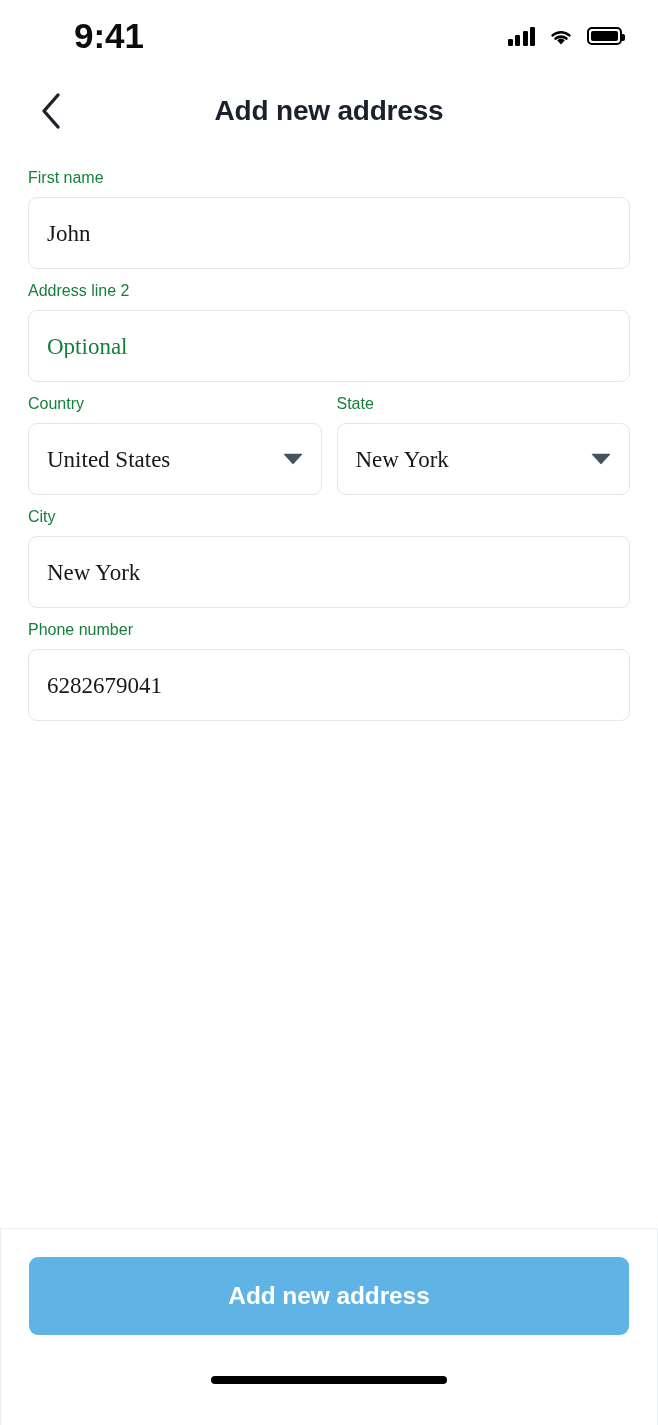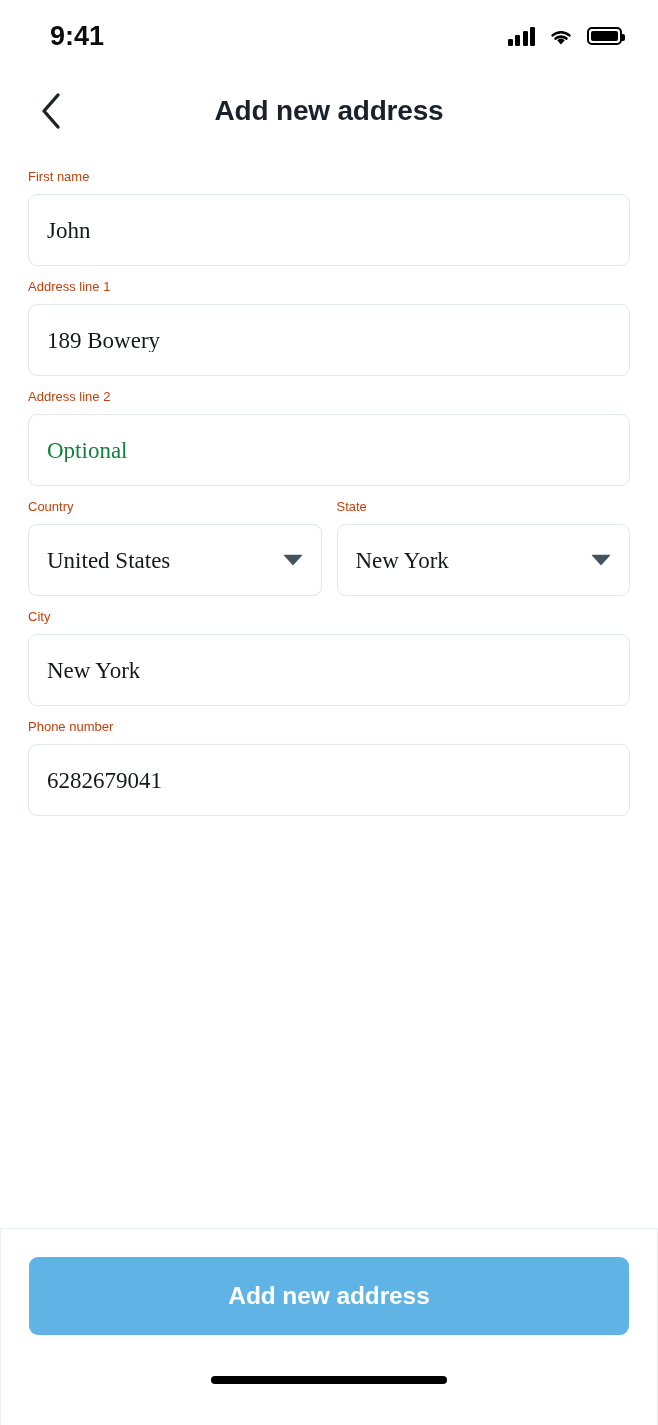--- a/index.html
+++ b/index.html
@@ -25,24 +25,25 @@
   
   .status-bar {
     height: 72px;
     flex: 0 0 72px;
     display: flex;
     align-items: center;
     justify-content: space-between;
     padding: 0 36px 0 50px;
   }
   .status-time {
-    font-size: 27px;
+    font-size: 35px;
     font-weight: bold;
     color: #0c0c0c;
     letter-spacing: 0px;
+    margin-left: 24px;
   }
   .status-icons {
     display: flex;
     align-items: center;
     gap: 13px;
   }
 
   
   .cellular { display: flex; align-items: flex-end; gap: 2.5px; height: 19px; }
   .cellular i {
@@ -115,22 +116,22 @@
 
   .row {
     display: flex;
     gap: 15px;
     margin-bottom: 14px;
   }
   .row.single .field { width: 100%; }
   .field { flex: 1 1 0; min-width: 0; }
 
   .field-label {
-    font-size: 13px;
-    color: #c2410c;
+    font-size: 16px;
+    color: #15803d;
     line-height: 1;
     margin-bottom: 11px;
     display: block;
   }
 
   .input {
     position: relative;
     height: 72px;
     border: 1px solid #e2e7ea;
     border-radius: 9px;
@@ -241,28 +242,20 @@
 
     <div class="row">
       <div class="field">
         <span class="field-label">First name</span>
         <div class="input">
           <span class="input-value">John</span>
         </div>
       </div>
     </div>
 
-    <div class="row single">
-      <div class="field">
-        <span class="field-label">Address line 1</span>
-        <div class="input">
-          <span class="input-value">189 Bowery</span>
-        </div>
-      </div>
-    </div>
 
     <div class="row single">
       <div class="field">
         <span class="field-label">Address line 2</span>
         <div class="input">
           <span class="input-value placeholder">Optional</span>
         </div>
       </div>
     </div>
 

